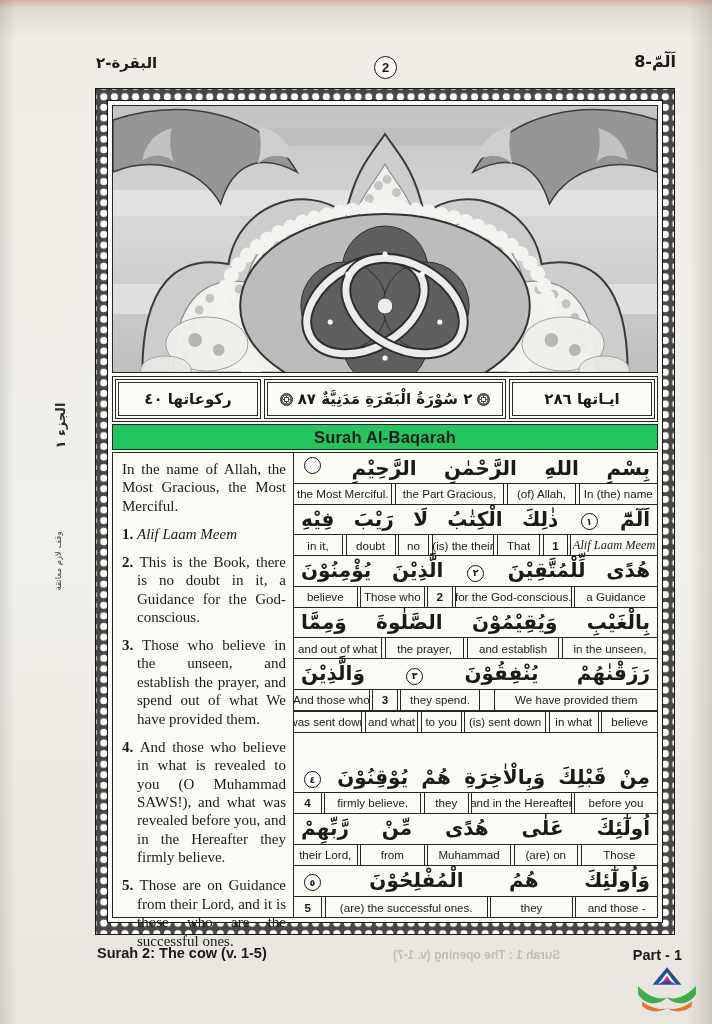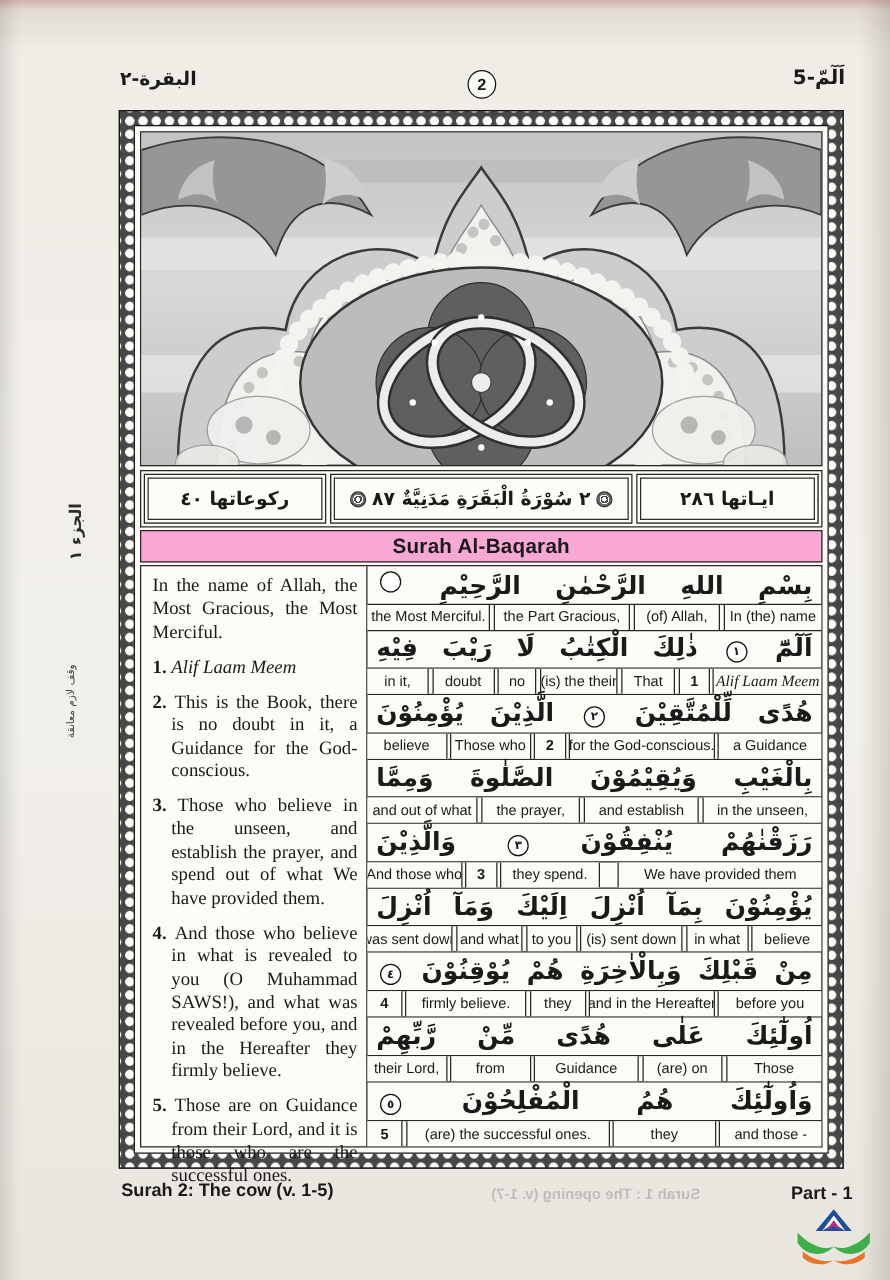--- a/index.html
+++ b/index.html
@@ -39,21 +39,21 @@
     box-shadow:inset 0 0 0 2px #fdfdf8, inset 0 0 0 3px #2c2c2c;
     display:flex;align-items:center;justify-content:center;gap:5px;
     font-size:15px;font-weight:bold;white-space:nowrap;overflow:hidden;}
   .cartouche.side{flex:0 0 146px;gap:34px;}
   .cartouche.mid{flex:1;}
   .rosette{flex:none;width:11px;height:11px;border-radius:50%;border:1px solid #2c2c2c;
     background:radial-gradient(circle,#fff 0 1.8px,#4a4a4a 1.8px 3.1px,#fff 3.1px 3.9px,#6a6a6a 3.9px);}
 
   .title-bar{flex:none;margin-top:2px;height:26px;border:1px solid #262626;box-sizing:border-box;
     display:flex;align-items:center;justify-content:center;font-size:16.5px;font-weight:bold;
-    letter-spacing:.2px;background:#f9a8d4;}
+    letter-spacing:.2px;background:#22c55e;}
 
   .content{flex:1;margin-top:2px;border:1px solid #262626;box-sizing:border-box;display:flex;min-height:0;background:#fcfbf6;}
   .trans-col{flex:none;width:180px;box-sizing:border-box;padding:7px 7px 4px 9px;
     font-family:"Liberation Serif",serif;font-size:15px;line-height:1.23;text-align:justify;}
   .trans-col p{margin:0 0 9.5px 0;padding-left:15px;text-indent:-15px;}
   .trans-col p.intro{padding-left:0;text-indent:0;}
   .vnum{font-weight:bold;}
   .vtext.italic{font-style:italic;}
 
   .table-col{flex:1;border-left:1px solid #262626;display:flex;flex-direction:column;min-width:0;}
@@ -89,21 +89,21 @@
 </style>
 </head>
 <body>
 
 <div class="scan-top"></div>
 <div class="page-curl"></div>
 <div class="page-curl-left"></div>
 
 <span class="top-left ar-text">البقرة-٢</span>
 <span class="top-center">2</span>
-<span class="top-right ar-text">اَلٓمّ-5</span>
+<span class="top-right ar-text">اَلٓمّ-8</span>
 
 <div class="frame">
   <div class="inner">
 
     <div class="ornament">
       <svg viewBox="0 0 556 266" preserveAspectRatio="none">
         <defs>
           <linearGradient id="bgG" x1="0" y1="0" x2="0" y2="1">
             <stop offset="0" stop-color="#c3c3c3"></stop>
               <stop offset="0.45" stop-color="#d8d8d8"></stop>
@@ -237,23 +237,20 @@
               <div class="ar-line-inner">رَزَقْنٰهُمْ يُنْفِقُوْنَ <span class="ayah">٣</span> وَالَّذِيْنَ</div>
             </div>
             <div class="en-row">
               <div class="cell" style="flex-grow: 22;">And those who</div>
               <div class="cell bold" style="flex-grow: 6;">3</div>
               <div class="cell" style="flex-grow: 23;">they spend.</div>
               <div class="cell" style="flex-grow: 49; margin-left: 12px;">We have provided them</div>
             </div>
           </div>
           <div class="pair">
-            <div class="ar-line">
-              <div class="ar-line-inner">يُؤْمِنُوْنَ بِمَآ اُنْزِلَ اِلَيْكَ وَمَآ اُنْزِلَ</div>
-            </div>
             <div class="en-row">
               <div class="cell" style="flex-grow: 20;">was sent down</div>
               <div class="cell" style="flex-grow: 15;">and what</div>
               <div class="cell" style="flex-grow: 11;">to you</div>
               <div class="cell" style="flex-grow: 24;">(is) sent down</div>
               <div class="cell" style="flex-grow: 14;">in what</div>
               <div class="cell" style="flex-grow: 16;">believe</div>
             </div>
           </div>
           <div class="pair">
@@ -268,21 +265,21 @@
               <div class="cell" style="flex-grow: 24;">before you</div>
             </div>
           </div>
           <div class="pair">
             <div class="ar-line">
               <div class="ar-line-inner">اُولٰٓئِكَ عَلٰى هُدًى مِّنْ رَّبِّهِمْ</div>
             </div>
             <div class="en-row">
               <div class="cell" style="flex-grow: 18;">their Lord,</div>
               <div class="cell" style="flex-grow: 18;">from</div>
-              <div class="cell" style="flex-grow: 24;">Guidance</div>
+              <div class="cell" style="flex-grow: 24;">Muhammad</div>
               <div class="cell" style="flex-grow: 18;">(are) on</div>
               <div class="cell" style="flex-grow: 22;">Those</div>
             </div>
           </div>
           <div class="pair">
             <div class="ar-line">
               <div class="ar-line-inner">وَاُولٰٓئِكَ هُمُ الْمُفْلِحُوْنَ <span class="ayah">٥</span></div>
             </div>
             <div class="en-row">
               <div class="cell bold" style="flex-grow: 7;">5</div>

